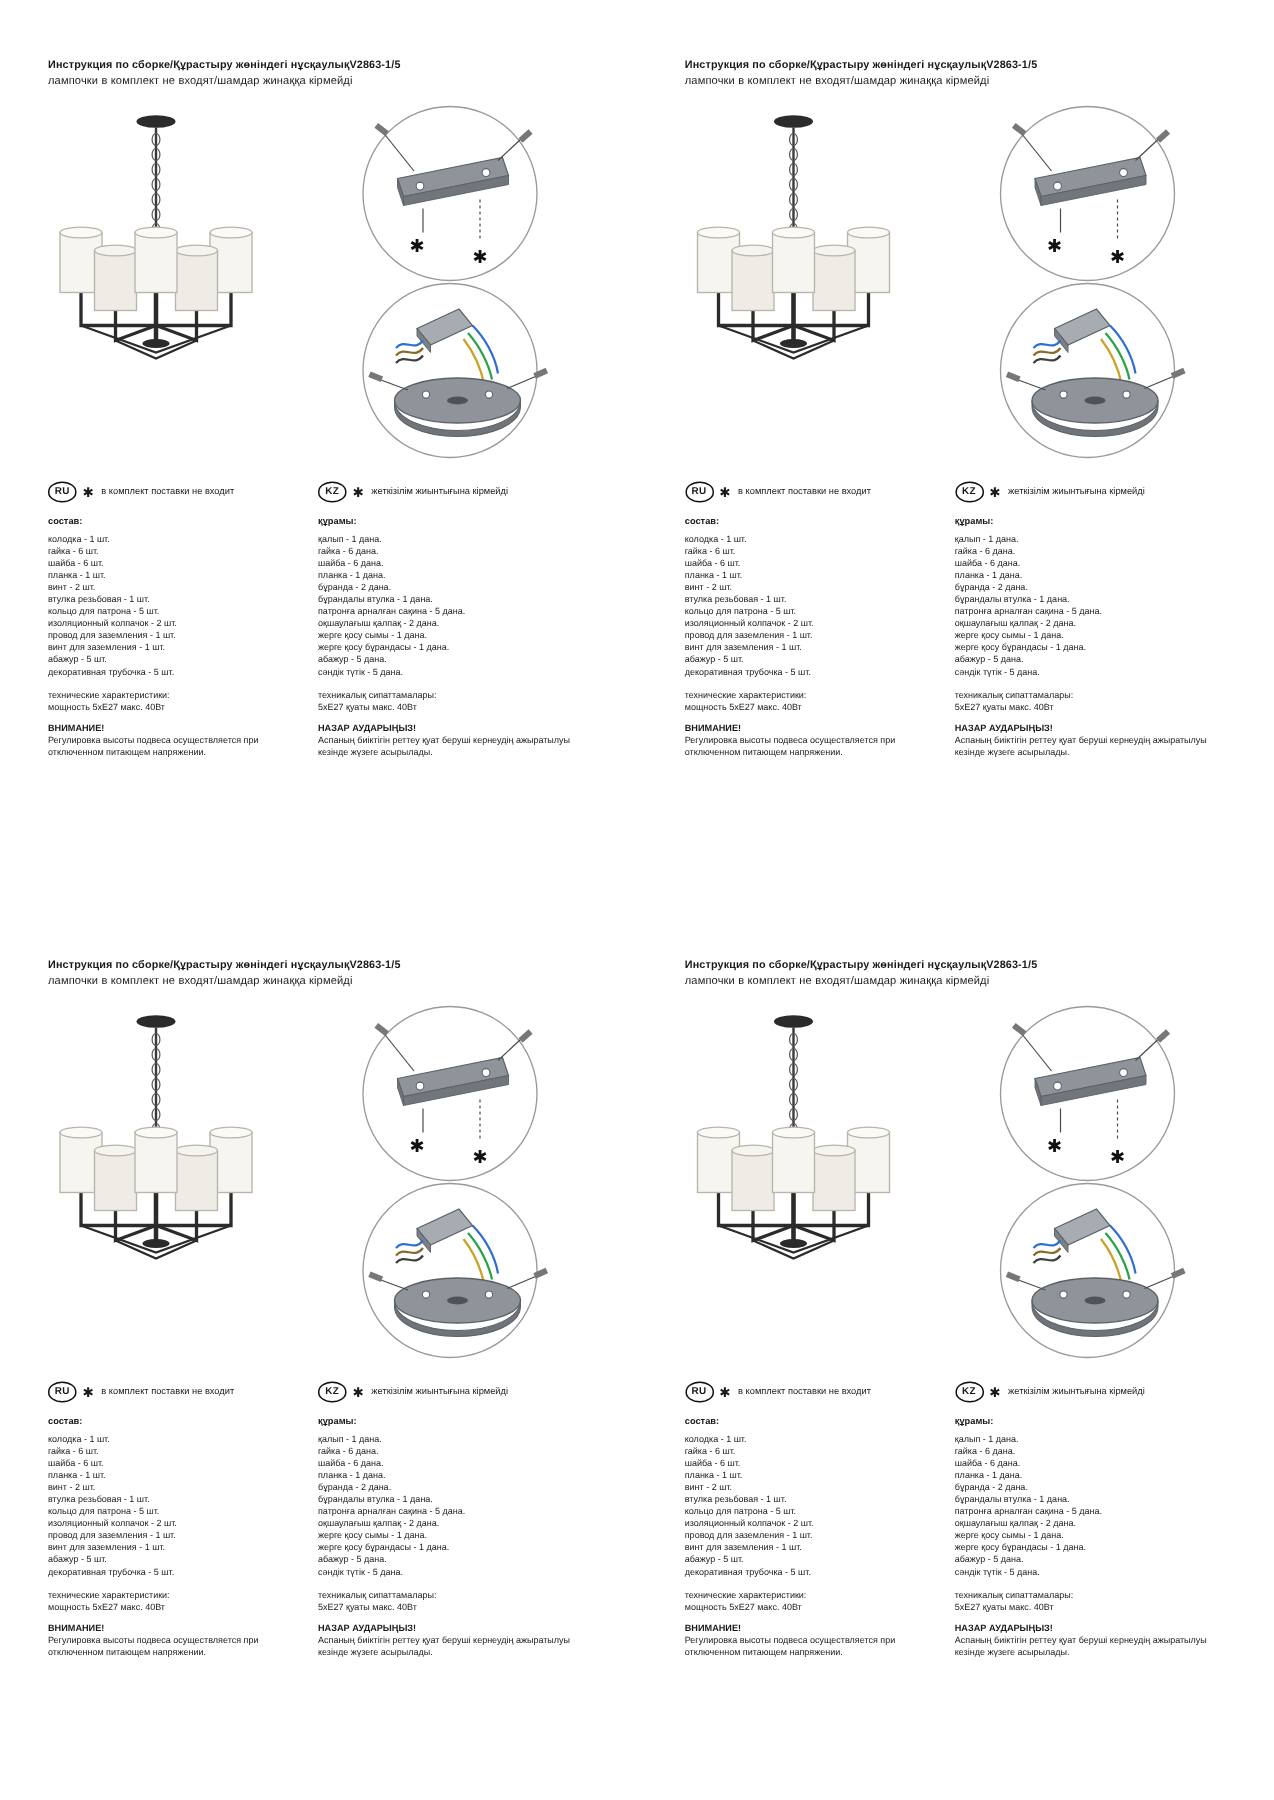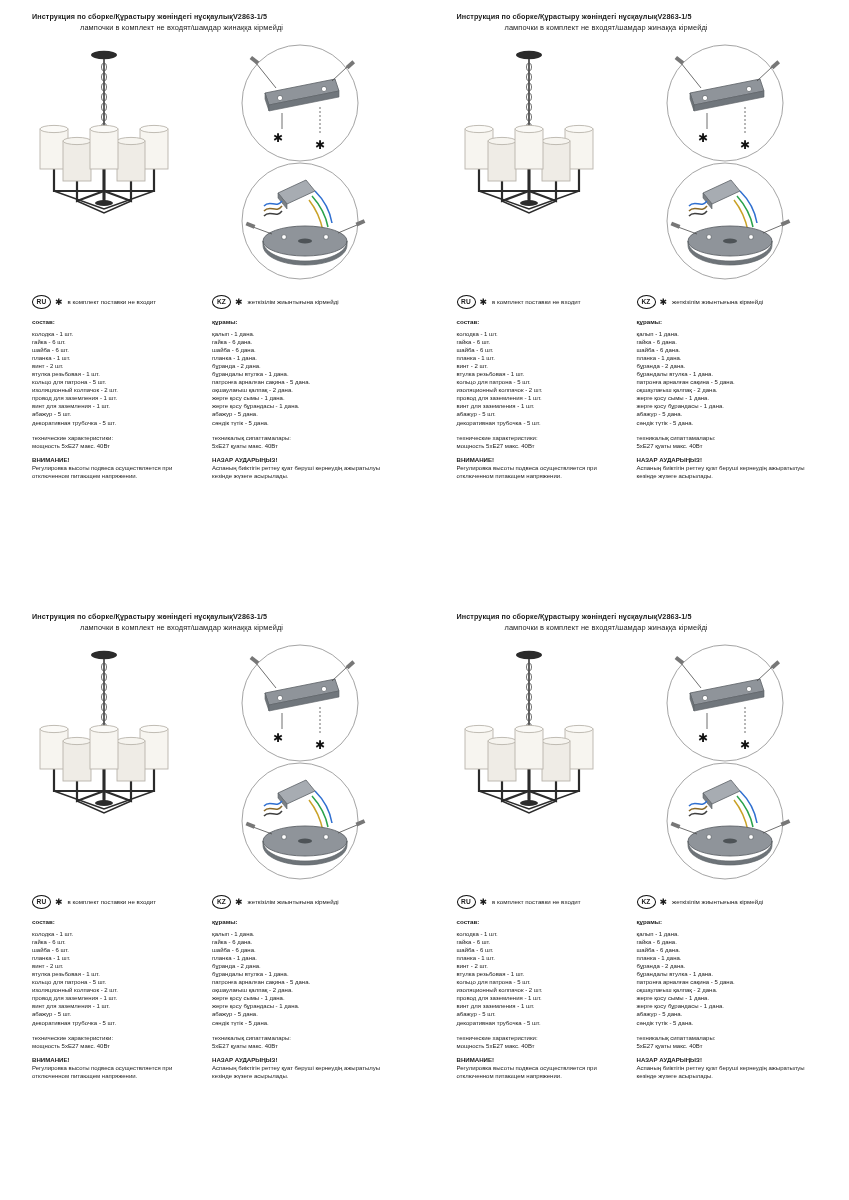--- a/index.html
+++ b/index.html
@@ -22,37 +22,36 @@
     box-sizing: border-box;
   }
   .sheet.q1 { left: 0;     top: 0; }
   .sheet.q2 { left: 424.5px; top: 0; }
   .sheet.q3 { left: 0;     top: 600px; }
   .sheet.q4 { left: 424.5px; top: 600px; }
 
   .card {
     position: absolute;
     left: 32px;
-    top: 12px;
+    top: 38px;
     width: 360px;
     height: 540px;
     box-sizing: border-box;
   }
 
   
   .hdr {
     font-size: 7.2px;
     line-height: 10.5px;
     font-weight: bold;
     letter-spacing: 0.1px;
   }
   .hdr .line2 {
     font-weight: normal;
     font-size: 7.4px;
-    margin-left: 48px;
   }
   .hdr .model { font-weight: bold; }
 
   
   .illu {
     position: relative;
     height: 250px;
     margin-top: 8px;
   }
   .lamp-wrap {

